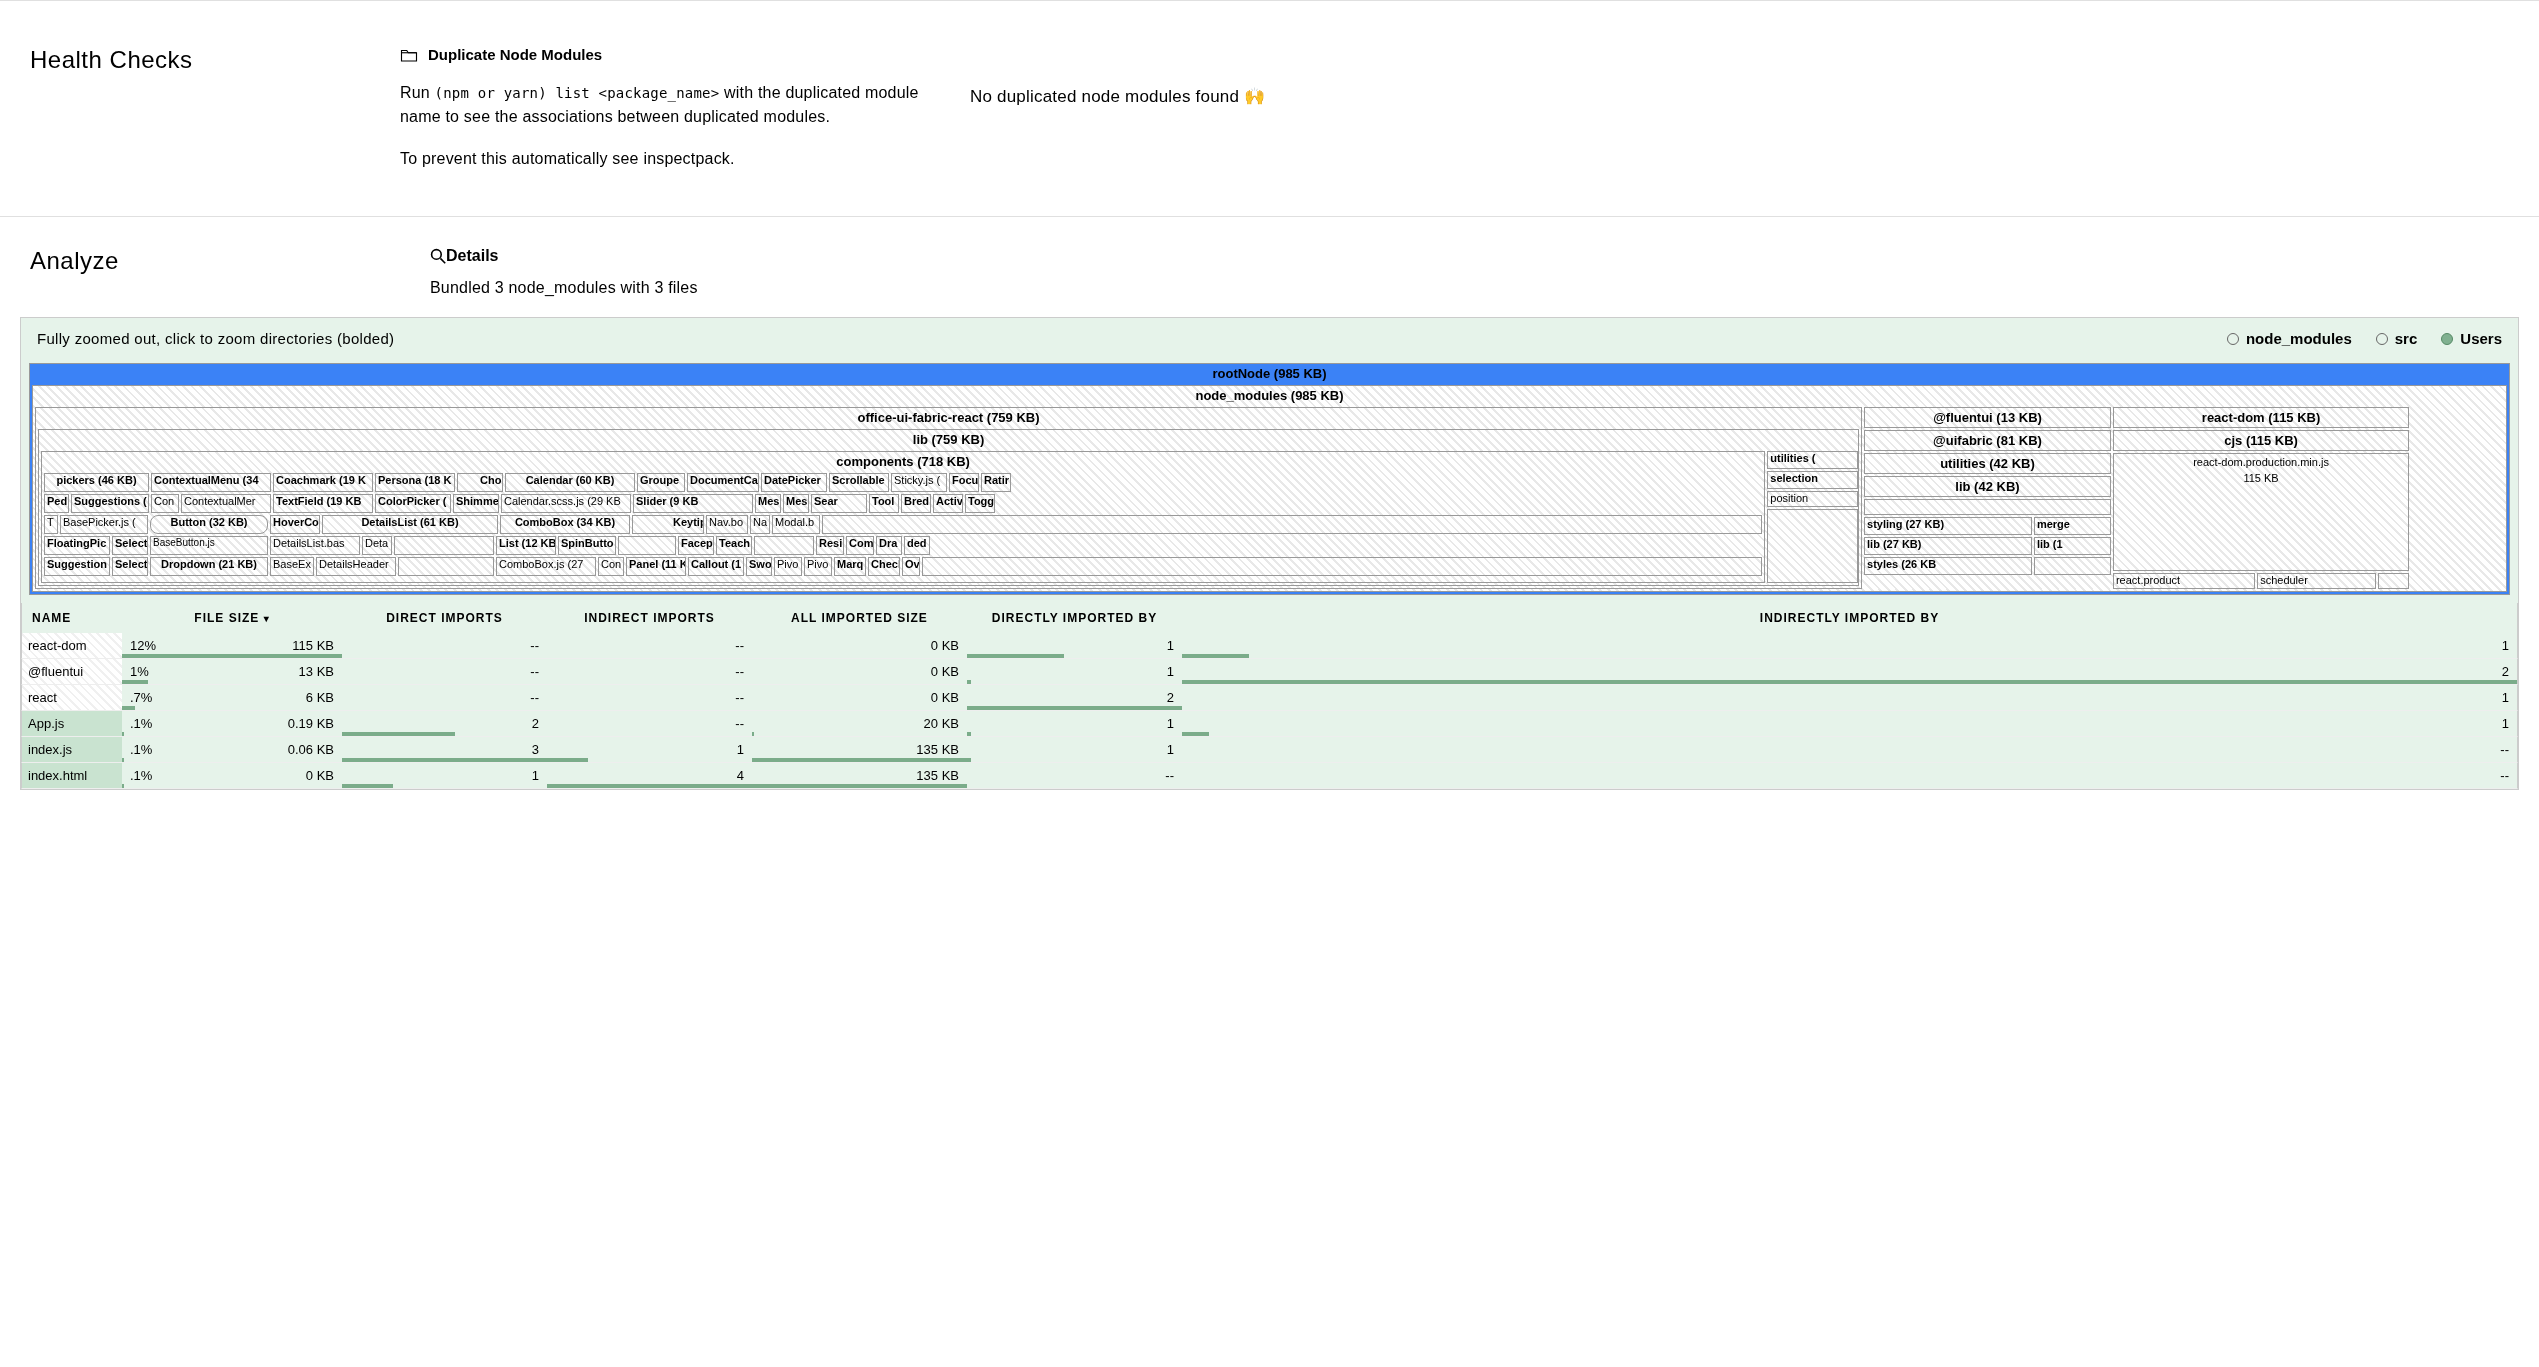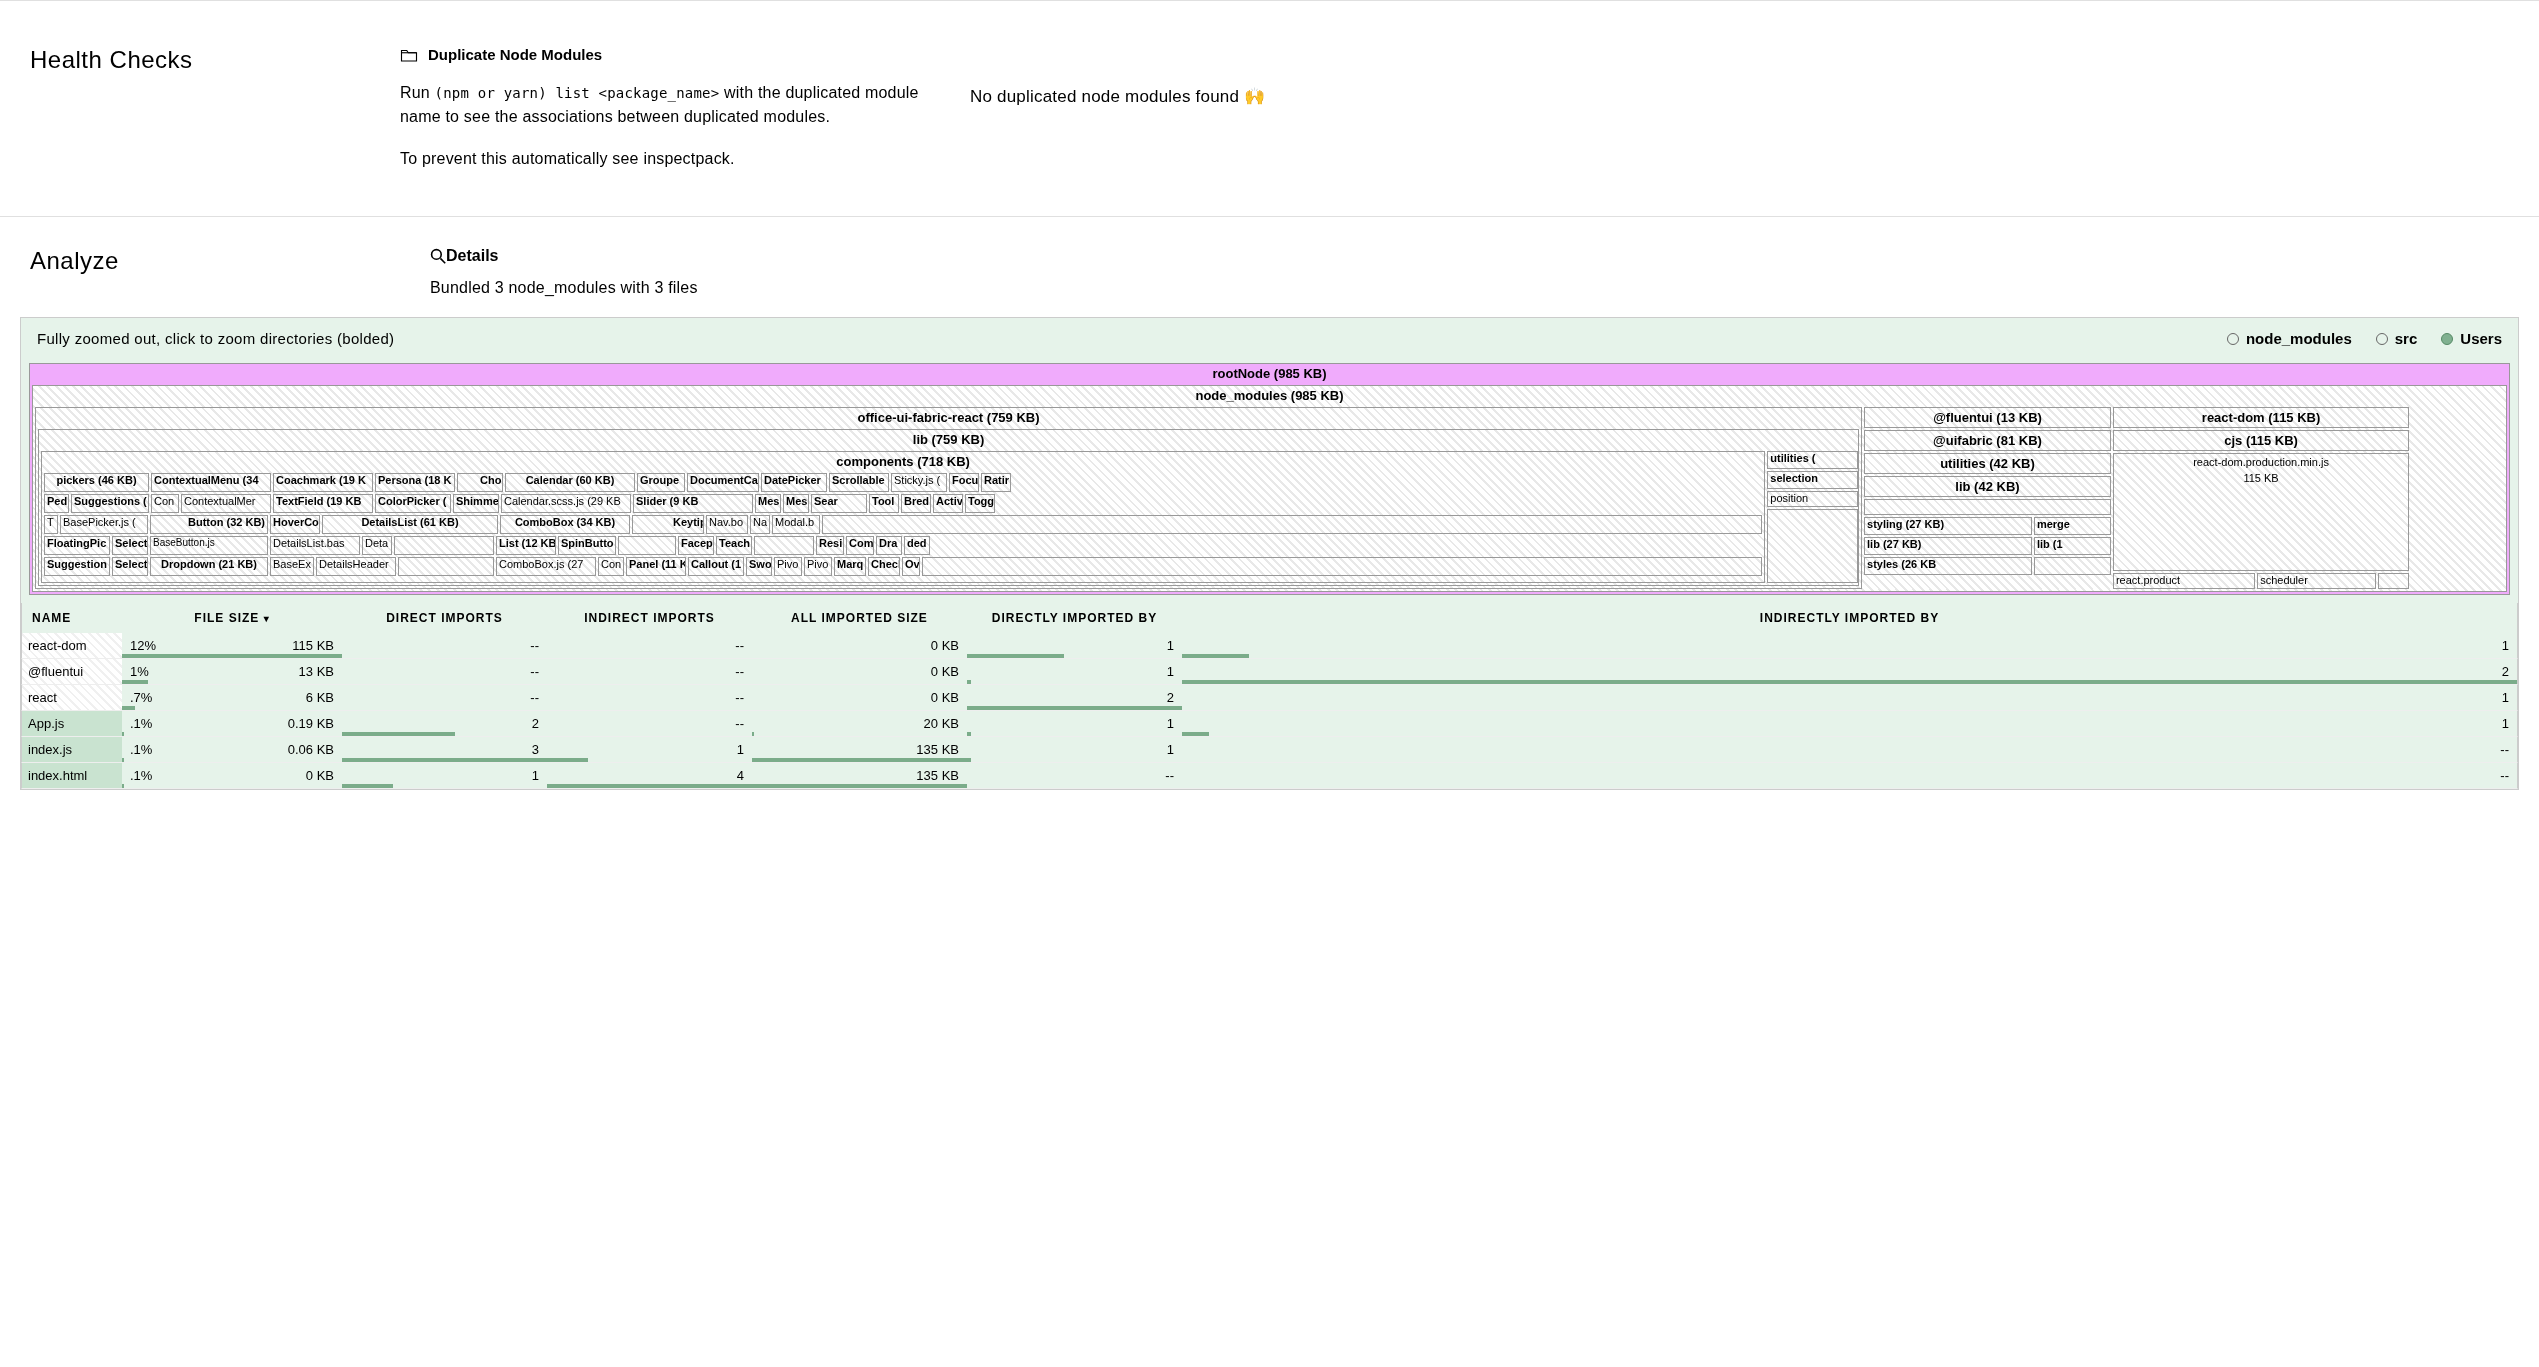--- a/index.html
+++ b/index.html
@@ -32,21 +32,21 @@
 
 .treemap-panel { margin: 0 20px; background: #e6f3ea; border: 1px solid #ccc; }
 .treemap-topbar { display: flex; justify-content: space-between; align-items: center; padding: 12px 16px; }
 .zoom-hint { font-size: 15px; font-weight: 500; letter-spacing: 0.3px; }
 .legend { display: flex; gap: 24px; align-items: center; }
 .legend-item { display: flex; gap: 7px; align-items: center; font-size: 15px; font-weight: 600; }
 .legend-dot { width: 12px; height: 12px; border-radius: 50%; border: 1.5px solid #666; }
 .legend-dot.filled { background: #80b090; border-color: #568a66; }
 
 .treemap { margin: 4px 8px 8px; }
-.tm-box { background: #f0abfc; border: 1px solid #999; display: flex; flex-direction: column; font-size: 13px; }
+.tm-box { background: #3b82f6; border: 1px solid #999; display: flex; flex-direction: column; font-size: 13px; }
 .tm-box.dir > .tm-label { font-weight: 700; text-align: center; padding: 2px 4px; }
 .tm-label { white-space: nowrap; overflow: hidden; text-overflow: clip; padding: 1px 4px; }
 .tm-children { display: flex; flex: 1; gap: 2px; padding: 2px; }
 .tm-row { display: flex; gap: 2px; }
 .tm-col { display: flex; flex-direction: column; gap: 2px; }
 .hatch { background: repeating-linear-gradient(45deg, #fff 0, #fff 4px, #e8e8e8 4px, #e8e8e8 6px); }
 .mini { font-size: 11px; border: 1px solid #999; padding: 0 2px; white-space: nowrap; overflow: hidden; }
 
 
 .table-wrap { margin: 0 20px; overflow: hidden; }
@@ -179,21 +179,21 @@
                             <div class="mini" style="flex:0 0 56px; font-weight:700;">Sear</div>
                             <div class="mini" style="flex:0 0 30px; font-weight:700;">Tool</div>
                             <div class="mini" style="flex:0 0 30px; font-weight:700;">Bred</div>
                             <div class="mini" style="flex:0 0 30px; font-weight:700;">Activ</div>
                             <div class="mini" style="flex:0 0 30px; font-weight:700;">Togg</div>
                           </div>
 
                           <div class="tm-row" style="height:19px;">
                             <div class="mini" style="flex:0 0 14px;">T</div>
                             <div class="mini" style="flex:0 0 88px;">BasePicker.js (</div>
-                            <div class="mini" style="flex:0 0 118px; font-weight:700; text-align:right;">Button (32 KB)</div>
+                            <div class="mini" style="flex:0 0 118px; font-weight:700; text-align:center;border-radius:8px;">Button (32 KB)</div>
                             <div class="mini" style="flex:0 0 50px; font-weight:700;">HoverCo</div>
                             <div class="mini" style="flex:0 0 176px; font-weight:700; text-align:center;">DetailsList (61 KB)</div>
                             <div class="mini" style="flex:0 0 130px; font-weight:700; text-align:center;">ComboBox (34 KB)</div>
                             <div class="mini" style="flex:0 0 72px; font-weight:700;padding-left:40px;">KeytipLayer</div>
                             <div class="mini" style="flex:0 0 42px;">Nav.bo</div>
                             <div class="mini" style="flex:0 0 20px;">Na</div>
                             <div class="mini" style="flex:0 0 48px;">Modal.b</div>
                             <div class="mini" style="flex:1;">&nbsp;</div>
                           </div>
 

